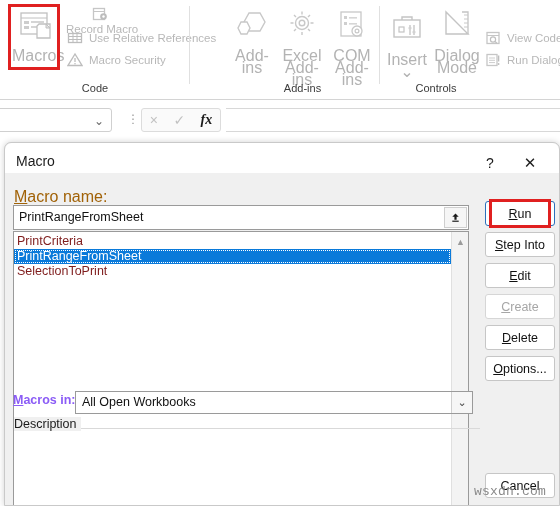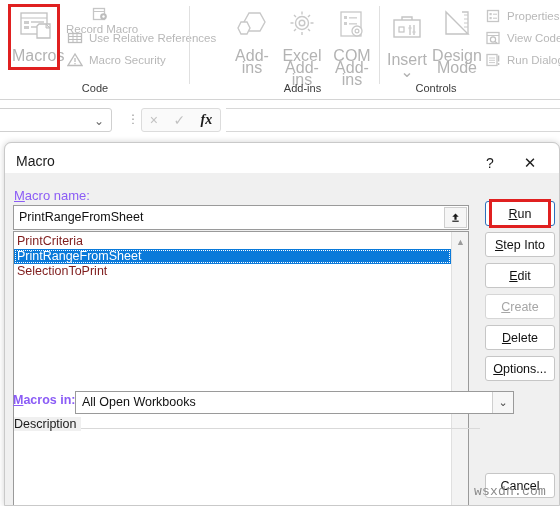--- a/index.html
+++ b/index.html
@@ -187,22 +187,22 @@
     width: 26px; height: 24px;
     display: flex; align-items: center; justify-content: center;
     font-size: 15px;
     color: #1b1b1b;
     cursor: default;
   }
 
   .lbl-macroname {
     position: absolute;
     left: 9px; top: 45px;
-    font-size: 13px;
-    color: #8b5cf6;
+    font-size: 16px;
+    color: #a16207;
   }
   .lbl-macroname u { text-decoration: underline; }
 
   .nameinput {
     position: absolute;
     left: 8px; top: 62px;
     width: 456px; height: 25px;
     background: #ffffff;
     border: 1px solid #9a9a9a;
   }
@@ -291,21 +291,21 @@
   .lbl-macrosin {
     position: absolute;
     left: 8px; top: 392px - 142px;
     font-size: 12.5px;
     color: #8b5cf6;
     font-weight: bold;
   }
   .combo {
     position: absolute;
     left: 70px; top: 248px;
-    width: 439px; height: 23px;
+    width: 398px; height: 23px;
     background: #ffffff;
     border: 1px solid #9a9a9a;
   }
   .combo .cval {
     position: absolute;
     left: 6px; top: 3px;
     font-size: 12.5px;
     color: #111111;
   }
   .combo .cbtn {
@@ -503,36 +503,24 @@
         </div>
 
         <div class="bigbtn" style="left:50px; top:8px;">
           <span class="glyph">
             <svg width="50" height="40" viewBox="0 0 50 40">
               <path d="M14 26 L14 4 L36 26 Z" fill="none" stroke="#c4c4c4" stroke-width="1.4"></path>
               <path d="M30 4 h6 v22" fill="none" stroke="#c4c4c4" stroke-width="1.3"></path>
               <path d="M32 7 h4 M32 11 h4 M32 15 h4 M32 19 h4" stroke="#c8c8c8" stroke-width="1"></path>
             </svg>
           </span>
-          <span class="lbl">Design</span>
+          <span class="lbl">Dialog</span>
           <span class="lbl">Mode</span>
         </div>
 
-        <div class="smbtn" style="left:102px; top:5px;">
-          <span class="sicon">
-            <svg width="16" height="16" viewBox="0 0 16 16">
-              <rect x="2.5" y="2.5" width="11" height="11" fill="none" stroke="#c6c6c6" stroke-width="1.3"></rect>
-              <rect x="4.5" y="5" width="2.2" height="2.2" fill="#cbcbcb"></rect>
-              <rect x="8" y="5.6" width="4" height="1.3" fill="#d3d3d3"></rect>
-              <rect x="4.5" y="9" width="2.2" height="2.2" fill="#cbcbcb"></rect>
-              <rect x="8" y="9.6" width="4" height="1.3" fill="#d3d3d3"></rect>
-            </svg>
-          </span>
-          <span>Properties</span>
-        </div>
 
         <div class="smbtn" style="left:102px; top:27px;">
           <span class="sicon">
             <svg width="16" height="16" viewBox="0 0 16 16">
               <rect x="2" y="2.5" width="12" height="11" fill="none" stroke="#c6c6c6" stroke-width="1.3"></rect>
               <line x1="2" y1="5.5" x2="14" y2="5.5" stroke="#c6c6c6" stroke-width="1"></line>
               <circle cx="8" cy="9.5" r="2.6" fill="none" stroke="#c0c0c0" stroke-width="1.2"></circle>
               <line x1="10" y1="11.5" x2="12" y2="13.3" stroke="#c0c0c0" stroke-width="1.3"></line>
             </svg>
           </span>

